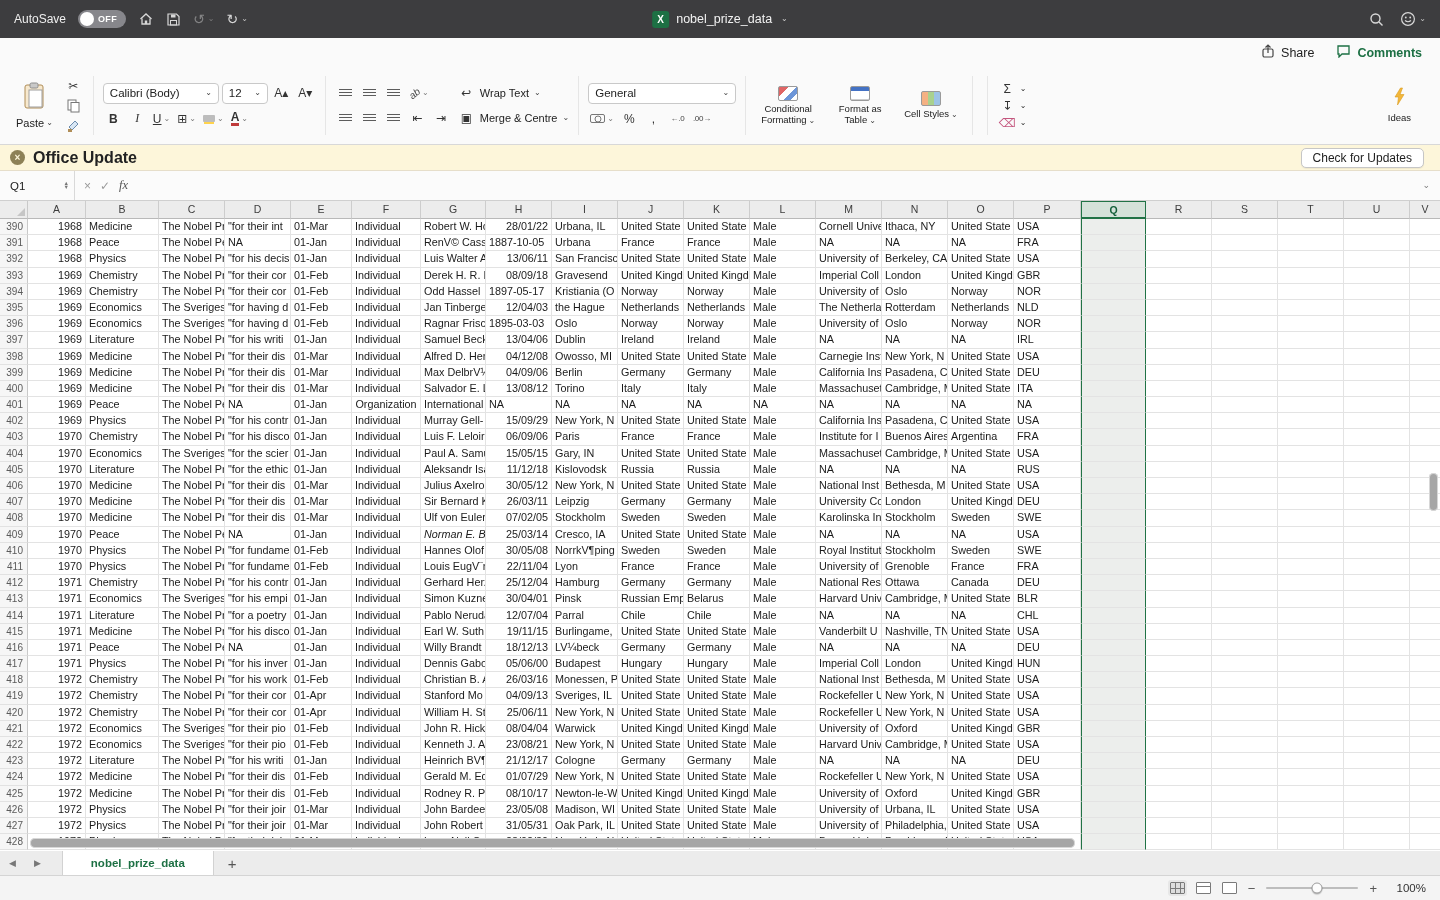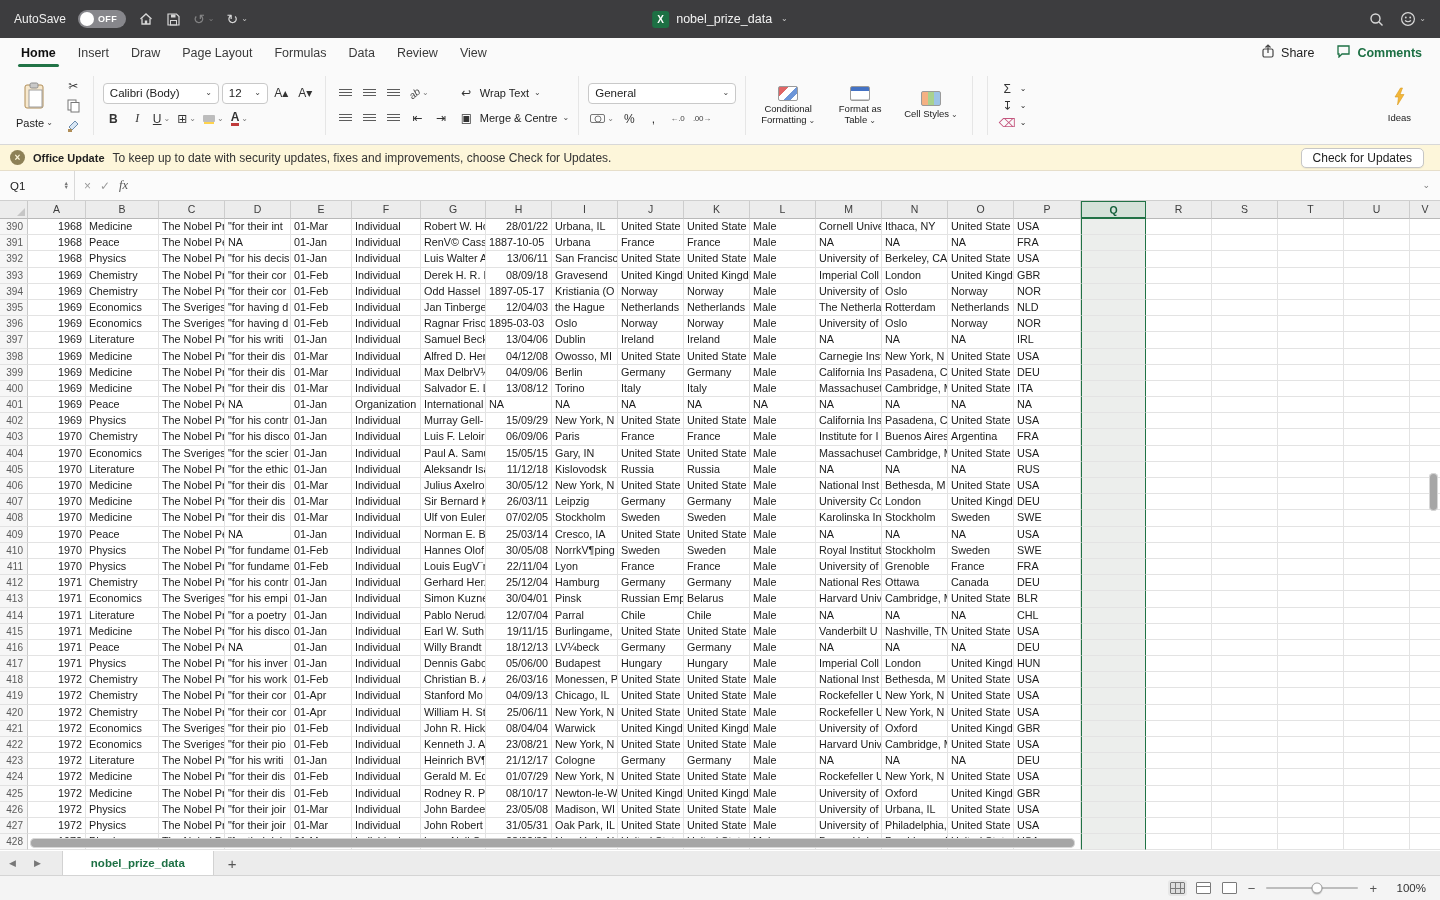--- a/index.html
+++ b/index.html
@@ -62,21 +62,21 @@
 .grid-ico.pencil::after{content:"✎";position:absolute;right:-6px;bottom:-7px;font-size:9px;color:#555}
 .editcol{gap:1px}
 .editcol .rrow{gap:0}
 .editcol .tbtn{height:16px;font-size:12px}
 .clear-ico{color:#c4567e}
 .funnel{width:13px;height:12px;background:#555;clip-path:polygon(0 0,100% 0,62% 45%,62% 100%,38% 100%,38% 45%)}
 .push{margin-left:auto;margin-right:14px}
 
 .updatebar{height:26px;background:#fdf6da;display:flex;align-items:center;padding:0 10px;gap:8px;border-bottom:1px solid #e6decа;border-bottom:1px solid #e6deca}
 .ubicon{width:15px;height:15px;border-radius:50%;background:#8d8156;color:#fdf6da;font-size:10px;font-weight:700;display:flex;align-items:center;justify-content:center}
-.ubtitle{font-size:11px;font-weight:700;color:#222}
+.ubtitle{font-size:16px;font-weight:700;color:#222}
 .ubmsg{font-size:12px;color:#333}
 .ubbtn{margin-left:auto;margin-right:6px;font-size:12px;color:#222;background:#fff;border:1px solid #c6c6c6;border-radius:5px;padding:2px 11px;box-shadow:0 1px 1px rgba(0,0,0,.06)}
 
 .formulabar{height:30px;background:#fbfbfb;border-bottom:1px solid #cfcfcf;display:flex;align-items:center}
 .namebox{width:74px;height:100%;display:flex;align-items:center;padding-left:10px;font-size:11.5px;color:#222}
 .stepper{margin-left:auto;display:flex;flex-direction:column;margin-right:5px;line-height:.6}
 .stepper i{font-style:normal;font-size:5.5px;color:#777}
 .fbsep{width:1px;height:100%;background:#d9d9d9}
 .fbx{font-size:12px;color:#9a9a9a;margin:0 9px}
 .fbcheck{font-size:12px;color:#9a9a9a;margin-right:9px}
@@ -167,30 +167,20 @@
             <circle cx="5.8" cy="6.5" r="0.9" fill="#d8d8d8"></circle>
             <circle cx="10.2" cy="6.5" r="0.9" fill="#d8d8d8"></circle>
             <path d="M5 9.5 Q8 12 11 9.5" fill="none" stroke="#d8d8d8" stroke-width="1.2"></path>
           </svg>
           <span class="chev">⌄</span>
         </span>
     </div>
   </div>
 
   <div class="tabrow">
-    <div id="tab-list">
-        <div class="rtab active">Home</div>
-        <div class="rtab">Insert</div>
-        <div class="rtab">Draw</div>
-        <div class="rtab">Page Layout</div>
-        <div class="rtab">Formulas</div>
-        <div class="rtab">Data</div>
-        <div class="rtab">Review</div>
-        <div class="rtab">View</div>
-      </div>
     <div class="tabrow-right">
       <span class="sharebtn">
         <span><svg width="14" height="14" viewBox="0 0 14 14">
               <rect x="2" y="5" width="10" height="8" rx="1.5" fill="none" stroke="#444" stroke-width="1.2"></rect>
               <path d="M7 9 V1.5 M4.5 3.5 L7 1 L9.5 3.5" fill="none" stroke="#444" stroke-width="1.2"></path>
             </svg></span>
         <span>Share</span>
       </span>
       <span class="commentsbtn">
         <span><svg width="15" height="14" viewBox="0 0 15 14">
@@ -403,21 +393,20 @@
               <path d="M8.5 1 L3 10 H6.5 L5.5 18 L12 7.5 H8 L10.5 1 Z" fill="#f3b73b" stroke="#d99a1c" stroke-width="0.6"></path>
             </svg></span>
         <span class="blbl"><span>Ideas</span></span>
       </div>
     </div>
   </div>
 
   <div class="updatebar">
     <span class="ubicon">×</span>
     <span class="ubtitle">Office Update</span>
-    <span class="ubmsg">To keep up to date with security updates, fixes and improvements, choose Check for Updates.</span>
     <button class="ubbtn">Check for Updates</button>
   </div>
 
   <div class="formulabar">
     <div class="namebox">
       <span>Q1</span>
       <span class="stepper">
           <i>▲</i>
           <i>▼</i>
         </span>
@@ -732,21 +721,21 @@
           <div class="c" style="width: 66px;"></div>
           <div class="c" style="width: 31px;"></div>
         </div>
         <div class="grow">
           <div class="rh">401</div>
           <div class="c num" style="width: 58px;">1969</div>
           <div class="c" style="width: 73px;">Peace</div>
           <div class="c" style="width: 66px;">The Nobel Pe</div>
           <div class="c" style="width: 66px;">NA</div>
           <div class="c" style="width: 61px;">01-Jan</div>
-          <div class="c" style="width: 69px;">Organization</div>
+          <div class="c" style="width: 69px; text-align: center;">Organization</div>
           <div class="c" style="width: 65px;">International</div>
           <div class="c" style="width: 66px;">NA</div>
           <div class="c" style="width: 66px;">NA</div>
           <div class="c" style="width: 66px;">NA</div>
           <div class="c" style="width: 66px;">NA</div>
           <div class="c" style="width: 66px;">NA</div>
           <div class="c" style="width: 66px;">NA</div>
           <div class="c" style="width: 66px;">NA</div>
           <div class="c" style="width: 66px;">NA</div>
           <div class="c" style="width: 67px;">NA</div>
@@ -933,21 +922,21 @@
           <div class="c" style="width: 31px;"></div>
         </div>
         <div class="grow">
           <div class="rh">409</div>
           <div class="c num" style="width: 58px;">1970</div>
           <div class="c" style="width: 73px;">Peace</div>
           <div class="c" style="width: 66px;">The Nobel Pe</div>
           <div class="c" style="width: 66px;">NA</div>
           <div class="c" style="width: 61px;">01-Jan</div>
           <div class="c" style="width: 69px;">Individual</div>
-          <div class="c" style="width: 65px;">Norman E. B</div>
+          <div class="c" style="width: 65px; font-style: italic;">Norman E. B</div>
           <div class="c num" style="width: 66px;">25/03/14</div>
           <div class="c" style="width: 66px;">Cresco, IA</div>
           <div class="c" style="width: 66px;">United State</div>
           <div class="c" style="width: 66px;">United State</div>
           <div class="c" style="width: 66px;">Male</div>
           <div class="c" style="width: 66px;">NA</div>
           <div class="c" style="width: 66px;">NA</div>
           <div class="c" style="width: 66px;">NA</div>
           <div class="c" style="width: 67px;">USA</div>
           <div class="c selc" style="width: 65px;"></div>
@@ -1185,21 +1174,21 @@
         <div class="grow">
           <div class="rh">419</div>
           <div class="c num" style="width: 58px;">1972</div>
           <div class="c" style="width: 73px;">Chemistry</div>
           <div class="c" style="width: 66px;">The Nobel Pr</div>
           <div class="c" style="width: 66px;">"for their cor</div>
           <div class="c" style="width: 61px;">01-Apr</div>
           <div class="c" style="width: 69px;">Individual</div>
           <div class="c" style="width: 65px;">Stanford Mo</div>
           <div class="c num" style="width: 66px;">04/09/13</div>
-          <div class="c" style="width: 66px;">Chicago, IL</div>
+          <div class="c" style="width: 66px;">Sveriges, IL</div>
           <div class="c" style="width: 66px;">United State</div>
           <div class="c" style="width: 66px;">United State</div>
           <div class="c" style="width: 66px;">Male</div>
           <div class="c" style="width: 66px;">Rockefeller U</div>
           <div class="c" style="width: 66px;">New York, N</div>
           <div class="c" style="width: 66px;">United State</div>
           <div class="c" style="width: 67px;">USA</div>
           <div class="c selc" style="width: 65px;"></div>
           <div class="c" style="width: 66px;"></div>
           <div class="c" style="width: 66px;"></div>

